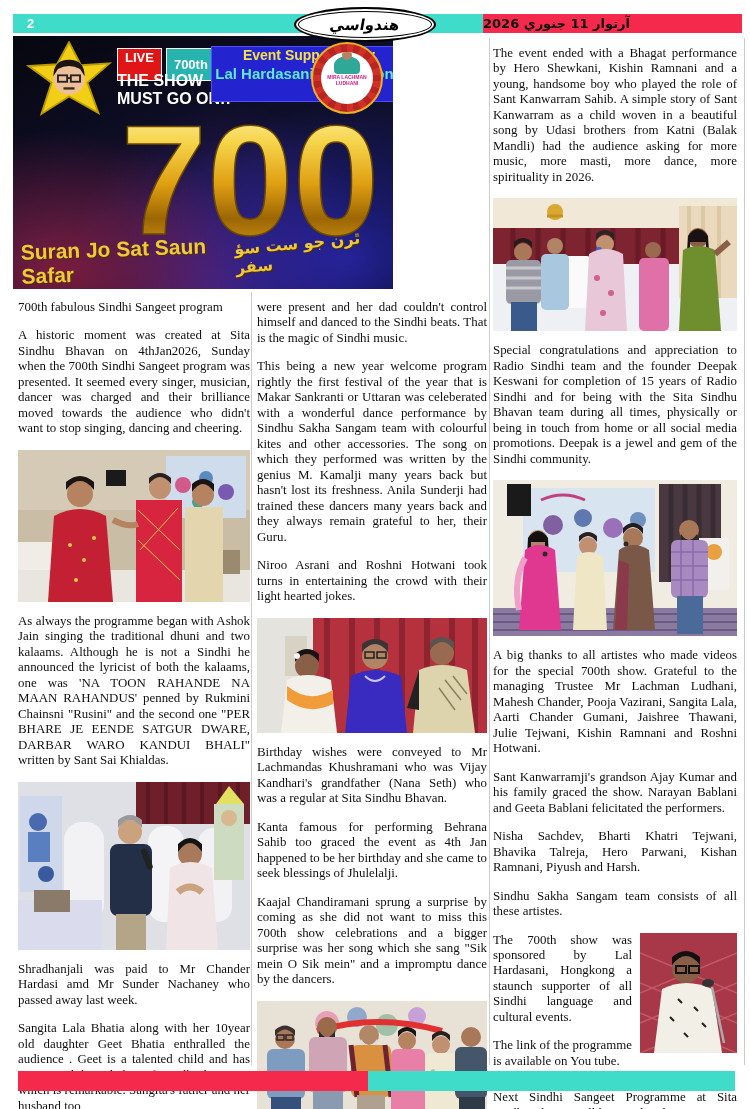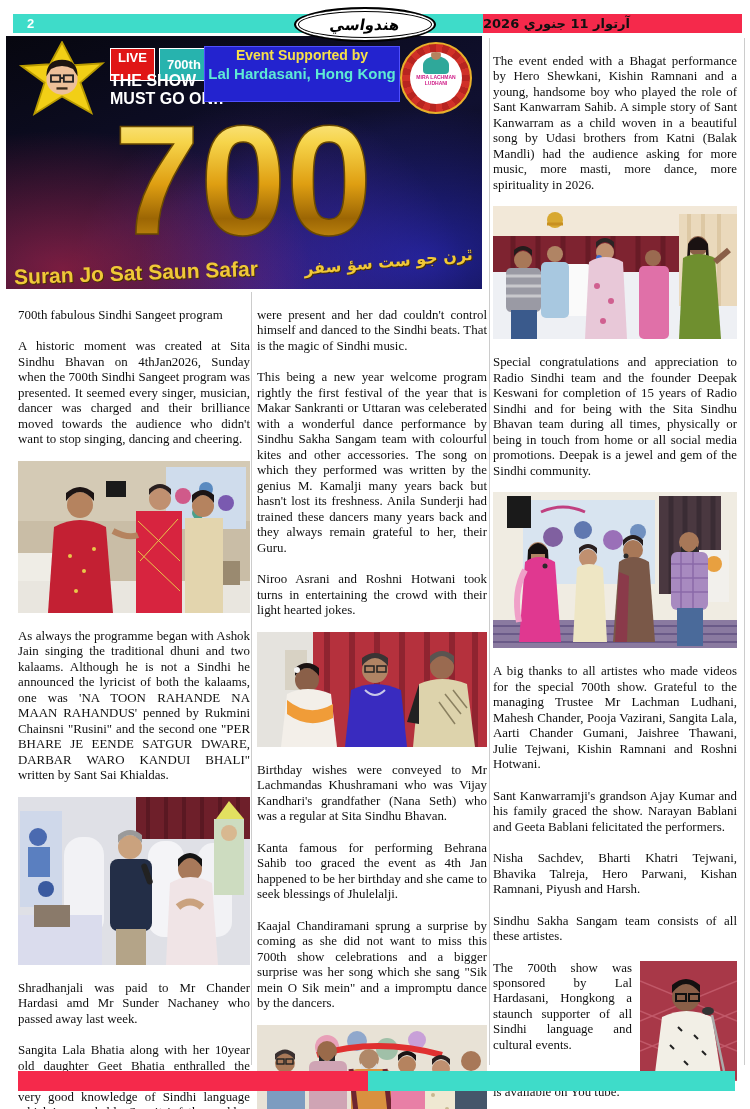--- a/index.html
+++ b/index.html
@@ -21,21 +21,21 @@
     position:absolute; left:294px; top:7px; width:138px; height:31px; z-index:3;
     background:#fff; border:2px solid #000; border-radius:50%;
     box-shadow: inset 0 0 0 2px #fff, inset 0 0 0 3px #000;
     display:flex; align-items:center; justify-content:center;
   }
   .masthead-oval span { font-family:"DejaVu Sans",sans-serif; font-weight:bold;
     font-size:15px; color:#000; transform:skewX(-10deg); }
 
   
   .banner {
-    position:absolute; left:6px; top:36px; width:476px; height:253px; overflow:hidden;
+    position:absolute; left:13px; top:36px; width:380px; height:253px; overflow:hidden;
     background:
       radial-gradient(ellipse at 12% 92%, rgba(210,40,80,.55), transparent 42%),
       radial-gradient(ellipse at 88% 88%, rgba(50,50,230,.6), transparent 48%),
       radial-gradient(ellipse at 55% 110%, rgba(110,50,190,.5), transparent 55%),
       linear-gradient(160deg,#07070f 0%, #101030 55%, #05050c 100%);
   }
   .star-wrap { position:absolute; left:10px; top:5px; width:92px; height:76px; }
   .live-row { position:absolute; left:104px; top:12px; display:flex; gap:4px;
     font-family:"Liberation Sans",sans-serif; font-weight:bold; font-size:13px; }
   .live-box { background:#e01616; color:#fff; padding:1px 7px; border:1px solid #fff; }
@@ -65,21 +65,21 @@
     font-size:21px; text-shadow:1px 1px 0 #4a3000; transform:rotate(-2deg); }
   .tag-sd { color:#f0c838; font-family:"DejaVu Sans",sans-serif; font-weight:bold;
     font-size:16px; text-shadow:1px 1px 0 #4a3000;
     transform:rotate(-5deg) translateY(-14px); }
 
   
   .col { position:absolute; text-align:justify; color:#101010; font-size:12.9px; line-height:1.2; }
   #col1 { left:18px;  top:292px; width:232px; }
   #col2 { left:257px; top:292px; width:230px; }
   #col3 { left:493px; top:38px;  width:244px; }
-  .col p { margin:16px 0 13px 0; }
+  .col p { margin:8px 0 13px 0; }
   .caption { margin:0 0 13px 0; }
   .photo { display:block; width:100%; margin:1px 0 12px; }
   .photo-small { float:right; width:97px; height:120px; margin:0 0 5px 8px; }
   .clear { clear:both; }
 
   
   .vline { position:absolute; width:0; border-left:1px solid #cccccc; }
   #vline1 { left:251px; top:292px; height:773px; }
   #vline2 { left:489px; top:38px;  height:1027px; }
   #vline3 { left:744px; top:38px;  height:1027px; }

